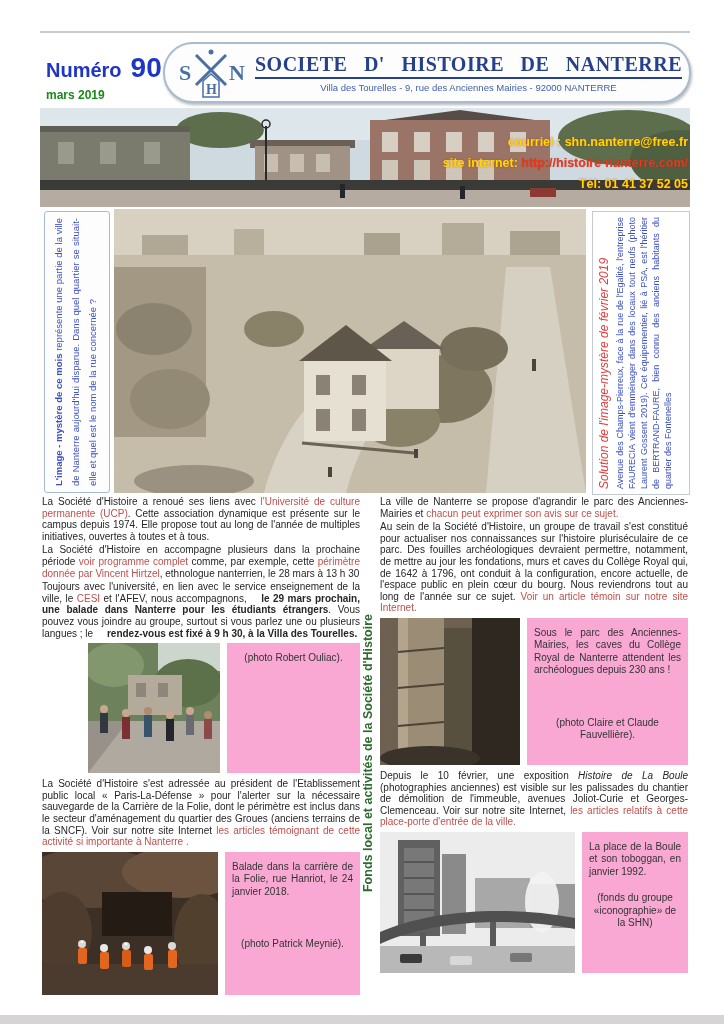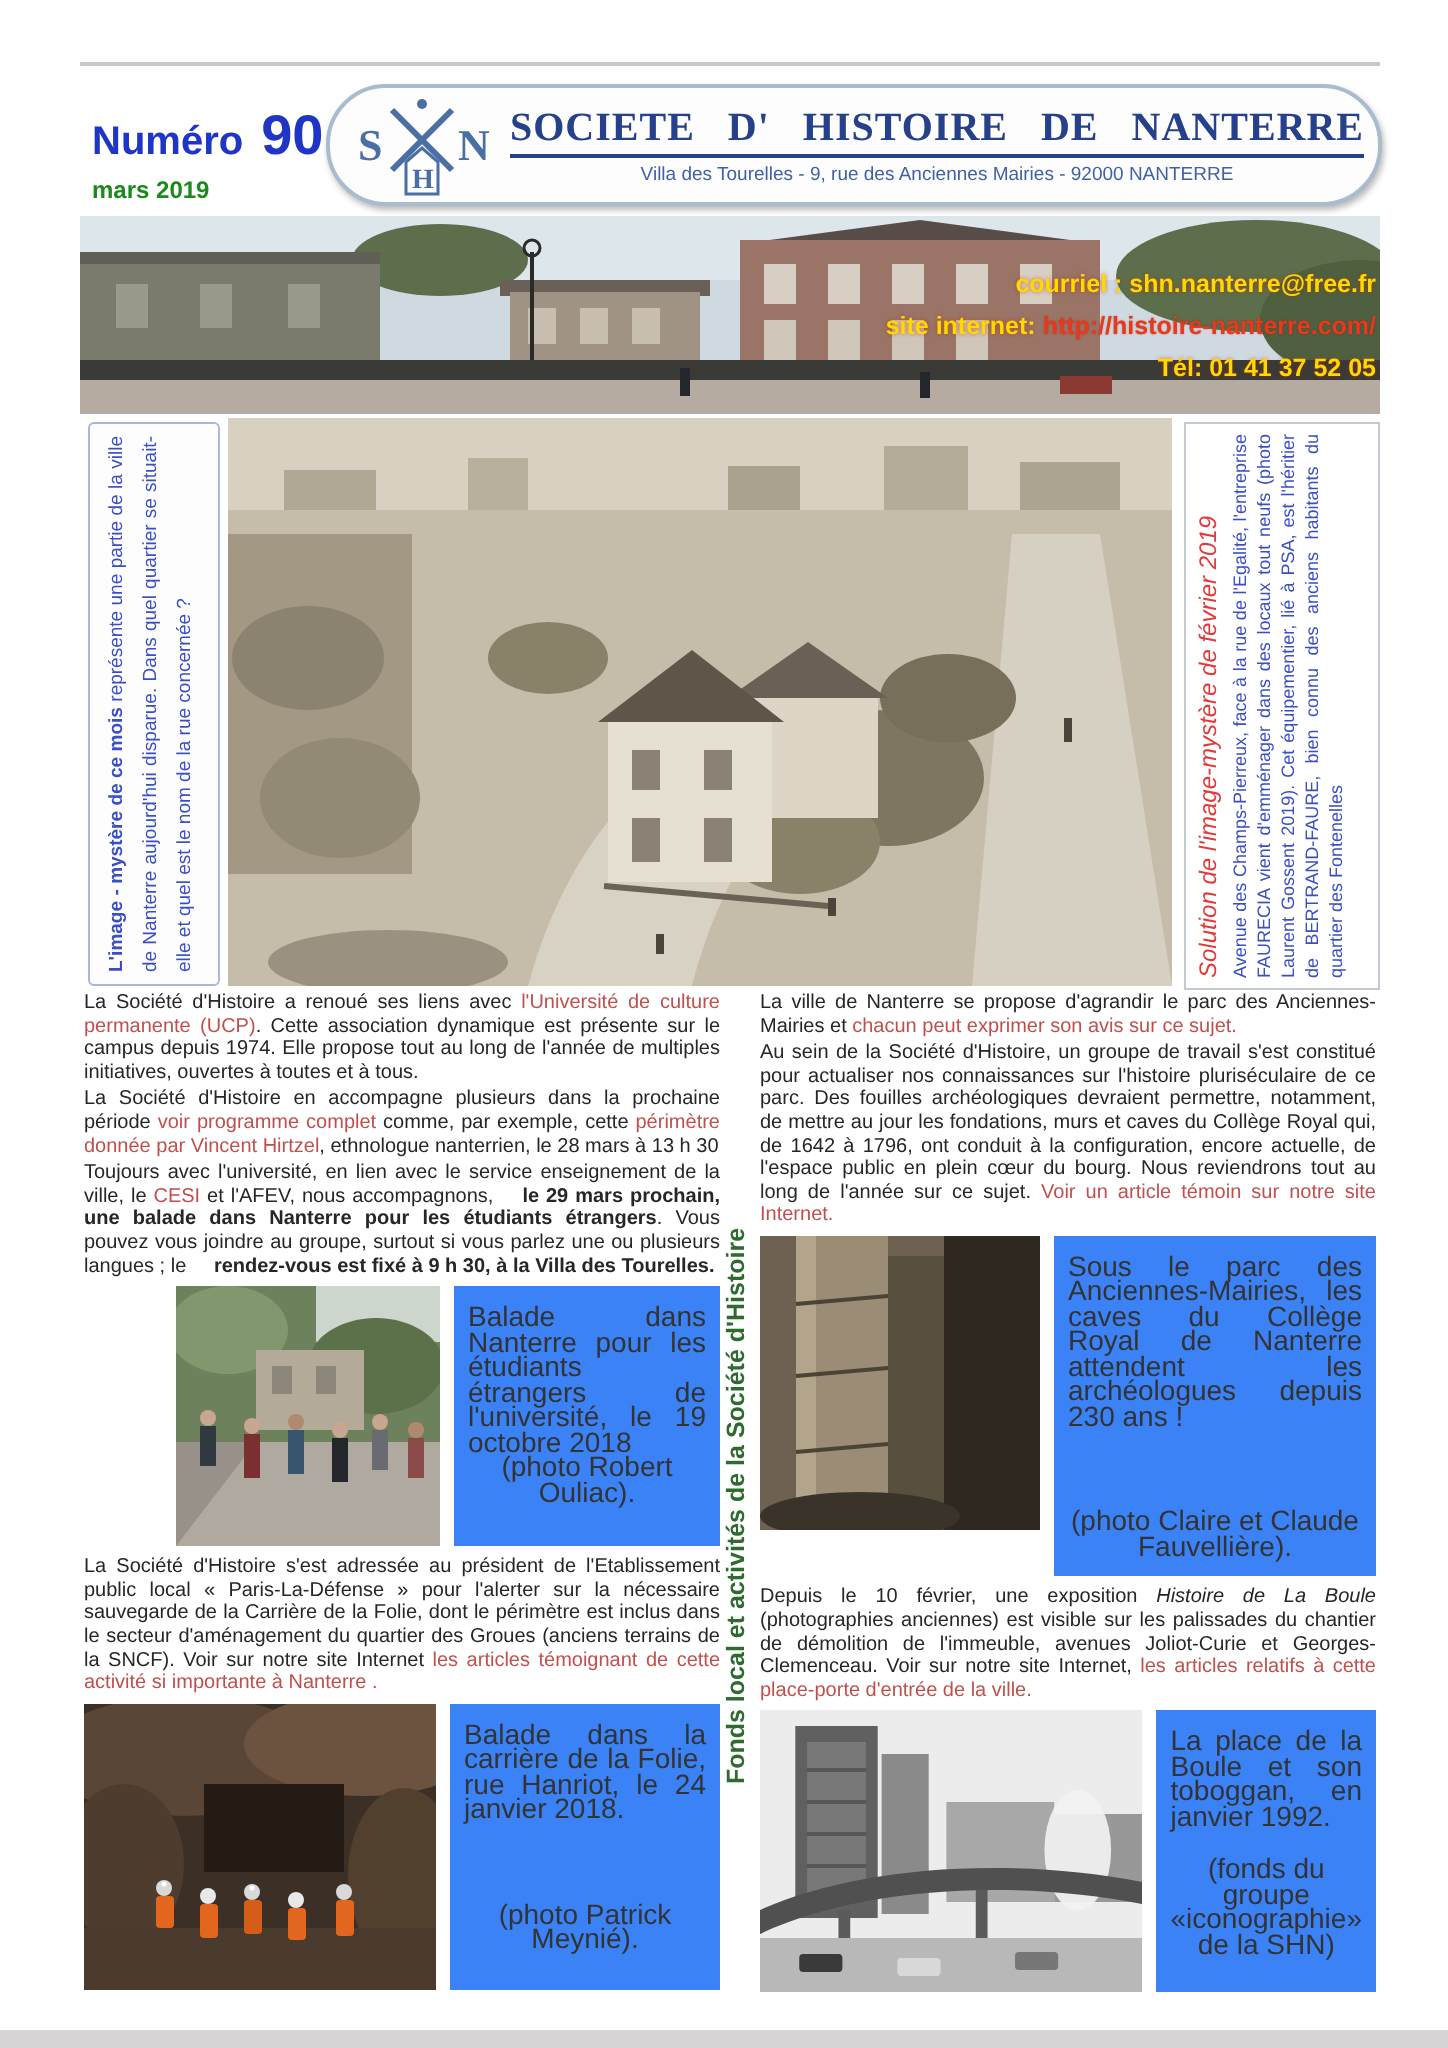--- a/index.html
+++ b/index.html
@@ -48,21 +48,21 @@
   
   .col{position:absolute;top:496px;}
   .col-left{left:42px;width:318px;}
   .col-right{left:380px;width:308px;}
   .col p{margin:0 0 2px;font-size:10px;line-height:11.6px;text-align:justify;}
   .lk{color:#c0504d;}
   .b{font-weight:bold;margin-left:11px;}
   .i{font-style:italic;}
   .row{display:flex;gap:7px;margin:4px 0 5px;align-items:stretch;}
   .row-indent{margin-left:46px;}
-  .cap{flex:1;background:#3b82f6;padding:9px 7px;font-size:14px;line-height:12.5px;color:#333;
+  .cap{flex:1;background:#f9a8d4;padding:9px 7px;font-size:10px;line-height:12.5px;color:#333;
        text-align:justify;box-sizing:border-box;}
   .credit{text-align:center;}
   .credit-lo{margin-top:40px;}
   .credit-hi{margin-top:14px;}
   svg{display:block;}
 </style>
 </head>
 <body>
 
 <div class="page">
@@ -203,21 +203,20 @@
             <circle cx="60" cy="68" r="4" fill="#b08a70"></circle>
           <rect x="78" y="76" width="8" height="22" fill="#23262a"></rect>
             <circle cx="82" cy="72" r="4" fill="#c9a68f"></circle>
           <rect x="98" y="72" width="8" height="20" fill="#6a6a72"></rect>
             <circle cx="102" cy="68" r="4" fill="#c9a68f"></circle>
           <rect x="116" y="76" width="8" height="20" fill="#8a4a4a"></rect>
             <circle cx="120" cy="72" r="4" fill="#b08a70"></circle>
         </g>
       </svg>
       <div class="cap">
-        <div>Balade dans Nanterre pour les étudiants étrangers de l'université, le 19 octobre 2018</div>
         <div class="credit">(photo Robert Ouliac).</div>
       </div>
     </div>
 
     <p><span>La Société d'Histoire s'est adressée au président de l'Etablissement public local « Paris-La-Défense » pour l'alerter sur la nécessaire sauvegarde de la Carrière de la Folie, dont le périmètre est inclus dans le secteur d'aménagement du quartier des Groues (anciens terrains de la SNCF). Voir sur notre site Internet </span><span class="lk">les articles témoignant de cette activité si importante à Nanterre .</span></p>
 
     <div class="row">
       <svg width="176" height="143" viewBox="0 0 176 143" preserveAspectRatio="none">
         <rect width="176" height="143" fill="#3c2f26"></rect>
         <ellipse cx="50" cy="26" rx="70" ry="30" fill="#5a4636"></ellipse>

